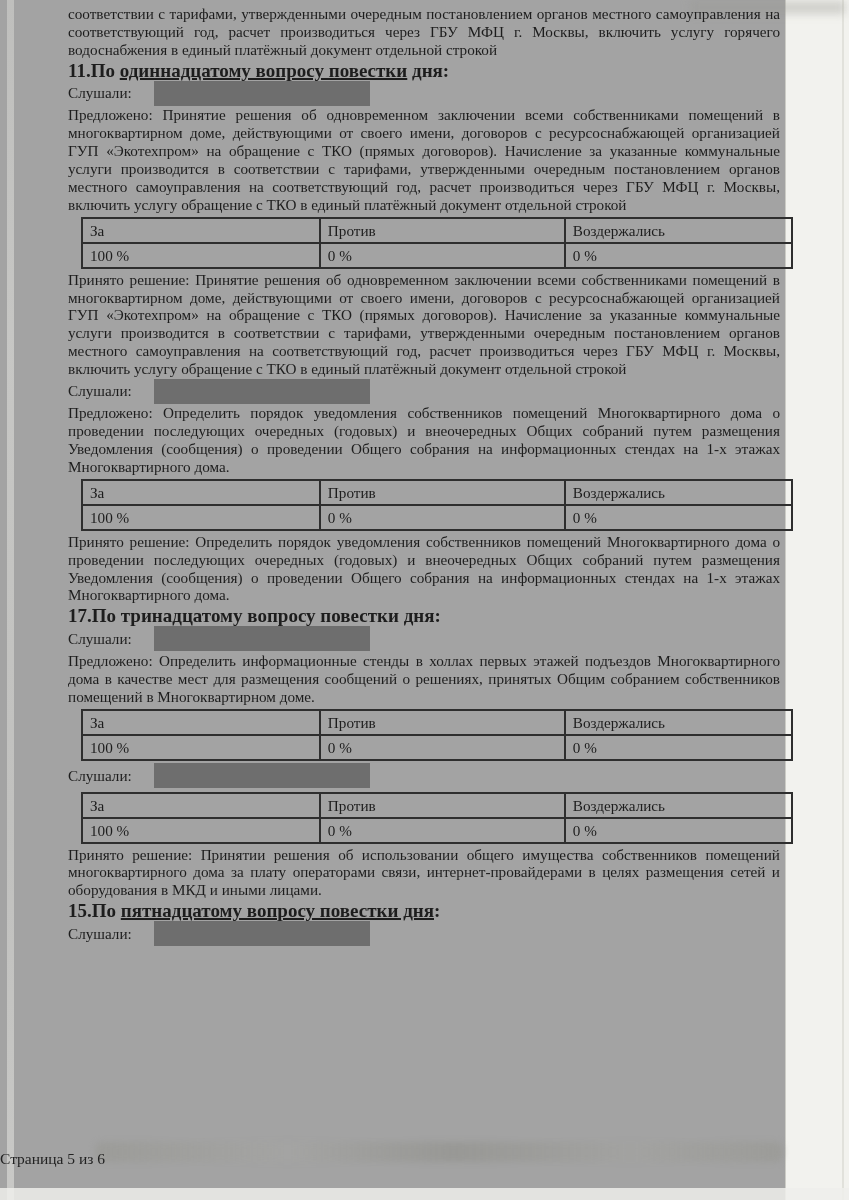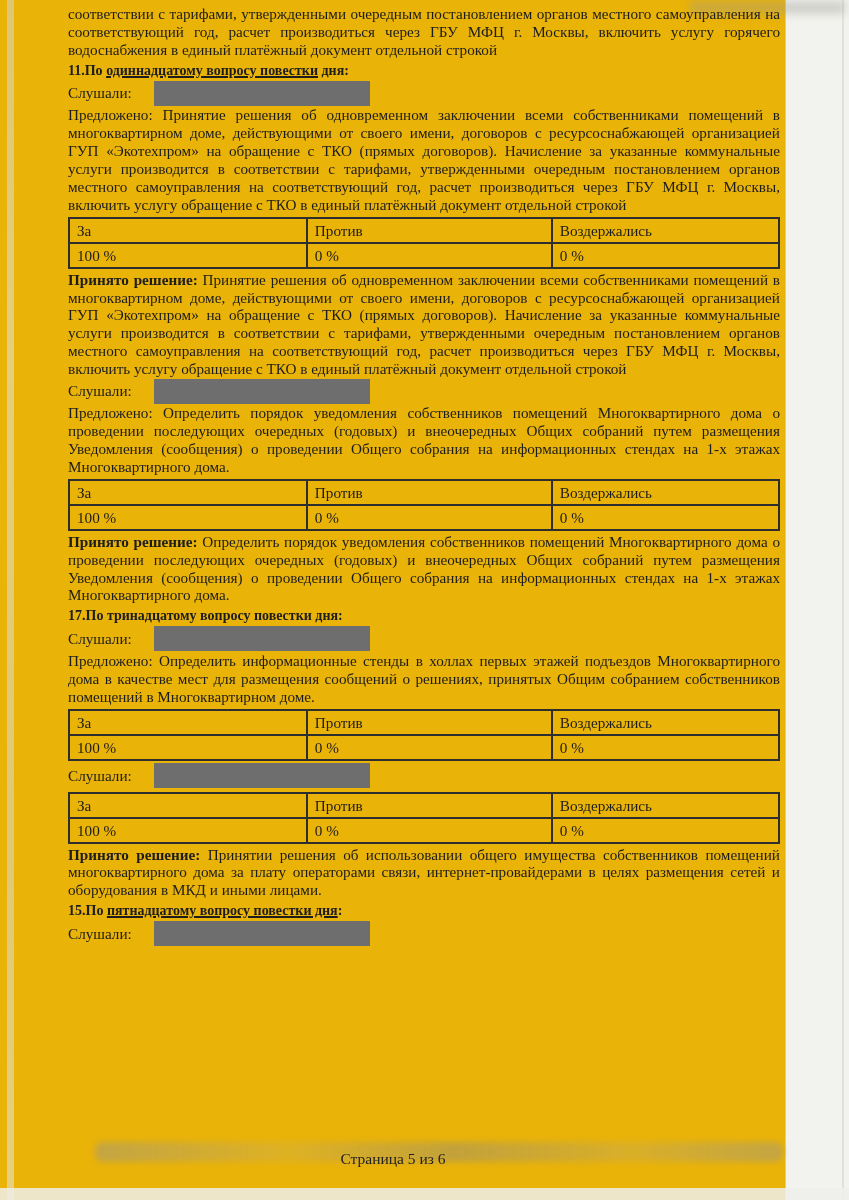--- a/index.html
+++ b/index.html
@@ -1,19 +1,19 @@
 <!DOCTYPE html>
 <html lang="ru"><head>
 <meta charset="utf-8">
 <style>
   html,body { margin:0; padding:0; }
   .page {
     position: relative;
     width: 849px; height: 1200px;
-    background: #eab308;
+    background: #a3a3a3;
     overflow: hidden;
     font-family: "Liberation Serif", "DejaVu Serif", serif;
     color: #1d1d1d;
   }
   
   .left-shadow {
     position:absolute; left:7px; top:0; width:7px; height:1200px;
     background: linear-gradient(180deg,#d6d6d2,#e4e4e0 30%,#d9d9d5 70%,#e7e7e3);
     opacity:.55;
   }
@@ -38,46 +38,46 @@
     position:absolute; bottom:0; left:0; width:100%; height:12px;
     background:#efefeb; opacity:.85;
   }
   
   .content {
     position:absolute; left:68px; top:5px; width:712px;
     font-size:15.2px; line-height:17.9px; text-align:justify;
   }
   p.para { margin:0; }
   .sec-heading {
-    font-size:14px; font-weight:bold; text-align:left;
+    font-size:19px; font-weight:bold; text-align:left;
     margin:3px 0 0 0; line-height:18.5px;
   }
   .sec-heading .u { text-decoration:underline; text-decoration-thickness:1.5px; }
   .heard-row {
     display:flex; align-items:center; text-align:left;
     height:26px; line-height:26px;gap:16px;
   }
   .redaction {
     display:inline-block; width:216px; height:25px;
     background:#6e6e6e; margin-left:6px; flex:none;
   }
   table.vote {
     width:100%; border-collapse:collapse; table-layout:fixed;
-    margin:3px 0 2px 0;
+    margin:3px 0 2px 13px;
   }
   table.vote col.c1 { width:33.5%; }
   table.vote col.c2 { width:34.5%; }
   table.vote col.c3 { width:32%; }
   .vote th, .vote td {
     border:2px solid #2e2e2e; font-weight:normal; text-align:left;
     padding:1px 7px; height:21px; font-size:15.2px; line-height:19px;
   }
-  .decision b { font-weight:bold; }
+  .decision b { font-weight:normal; }
   .footer {
-    position:absolute; top:1150px; left:0; width:786px; text-align:center;
+    position:absolute; top:1150px; left:0; width:786px; text-align:left;
     font-size:15.5px; color:#222;
   }
 </style>
 </head>
 <body>
 
 <div class="page">
   <div class="left-shadow"></div>
   <div class="right-band">
     <div class="right-band-line"></div>

